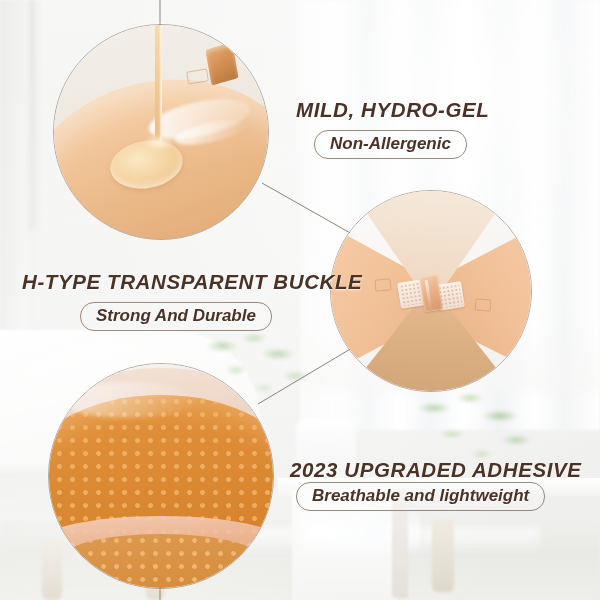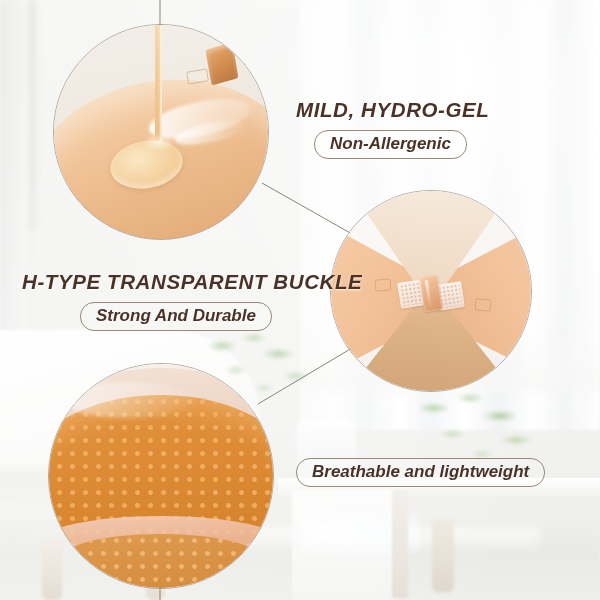--- a/index.html
+++ b/index.html
@@ -317,16 +317,17 @@
     <div class="thead">MILD, HYDRO-GEL</div>
     <div><span class="pill">Non-Allergenic</span></div>
   </div>
 
   <div class="tblock" id="t2">
     <div class="thead">H-TYPE TRANSPARENT BUCKLE</div>
     <div><span class="pill">Strong And Durable</span></div>
   </div>
 
   <div class="tblock" id="t3">
+    <div class="thead">2023 UPGRADED ADHESIVE</div>
     <div><span class="pill">Breathable and lightweight</span></div>
   </div>
 
 </div>
 
 </body></html>

